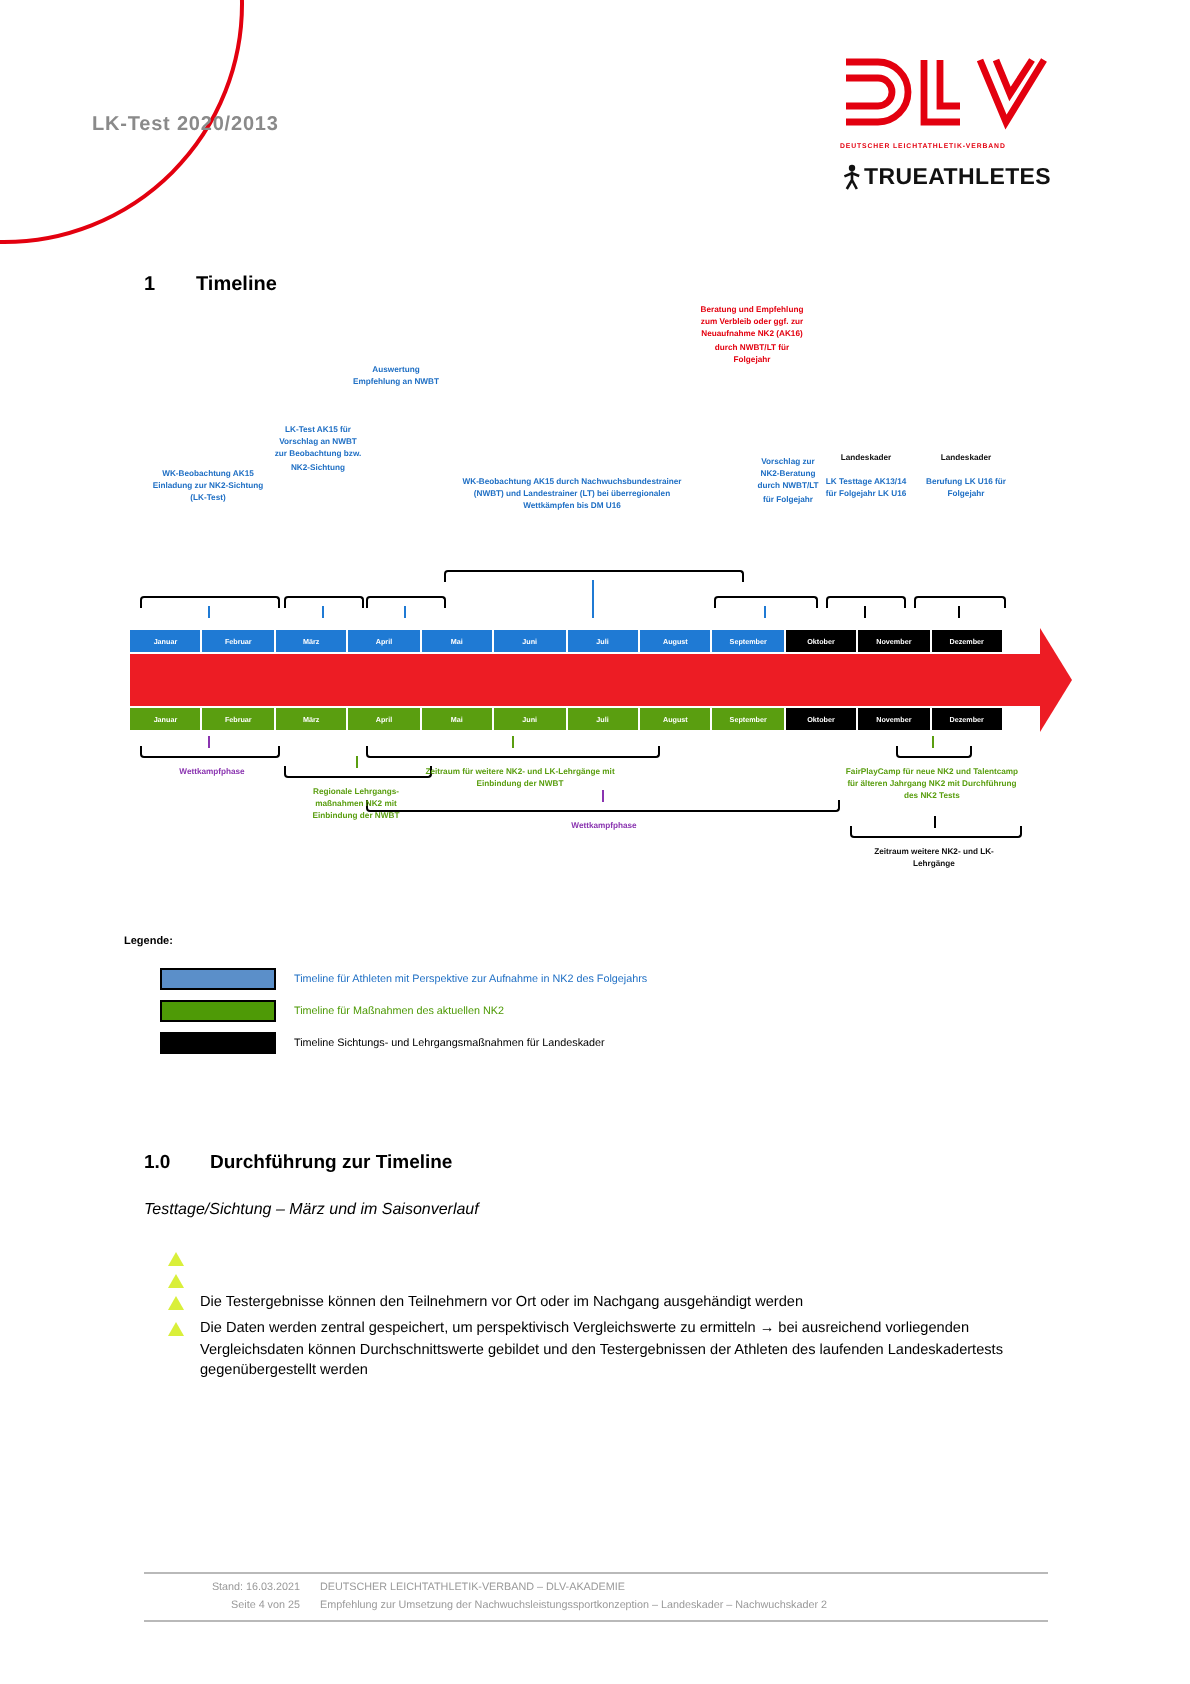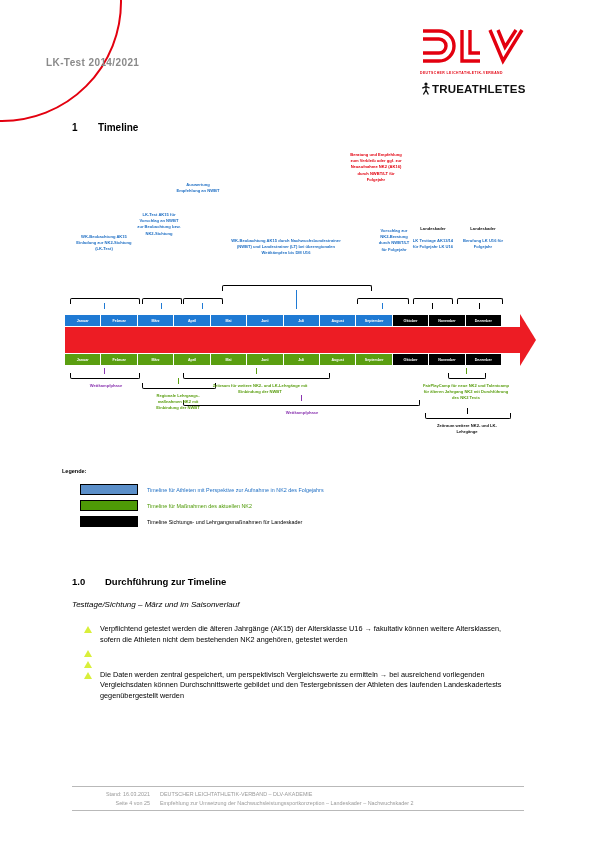--- a/index.html
+++ b/index.html
@@ -14,21 +14,21 @@
 
   .logo{position:absolute;left:420px;top:28px;width:110px;}
   .logo-mark{width:105px;height:42px;display:block;}
   .logo-sub{font-size:3.4px;font-weight:bold;color:#e3000f;letter-spacing:.45px;
             margin-top:1px;white-space:nowrap;}
   .logo-true{display:flex;align-items:center;margin-top:7px;}
   .logo-true svg{margin-right:1px;}
   .logo-true span{font-size:11.5px;font-weight:bold;letter-spacing:.2px;color:#111;}
 
   
-  .h1{position:absolute;left:72px;top:122px;font-size:10px;font-weight:bold;}
+  .h1{position:absolute;left:72px;top:137px;font-size:10px;font-weight:bold;}
   .h1 .num{display:inline-block;width:26px;}
   .h2{position:absolute;left:72px;top:576px;font-size:9.5px;font-weight:bold;}
   .h2 .num{display:inline-block;width:33px;}
   .subhead{position:absolute;left:72px;top:600px;font-size:8px;font-style:italic;}
 
   
   #timeline{position:absolute;left:0;top:150px;width:595px;height:330px;}
   .lbl{position:absolute;font-size:4.1px;font-weight:bold;line-height:1.52;
        text-align:center;}
   .lbl.blue{color:#1f6fc4;}
@@ -86,21 +86,21 @@
           border-top:.6px solid #b9b9b9;border-bottom:.6px solid #b9b9b9;
           padding:3px 0 3px 0;color:#9a9a9a;}
   .ft-row{display:flex;font-size:5.4px;line-height:1.6;}
   .ft-l{width:78px;text-align:right;padding-right:10px;flex:0 0 auto;}
   .ft-r{flex:1;}
 </style>
 </head>
 <body>
 
 <div class="hdr-arc"></div>
-<div class="hdr-title">LK-Test 2014/2021</div>
+<div class="hdr-title">LK-Test 2020/2013</div>
 
 <div class="logo">
   <svg class="logo-mark" viewBox="0 0 105 42">
     <g fill="none" stroke="#e3000f" stroke-width="3.4">
       <path d="M3 3 h16 a15 15 0 0 1 0 30 h-16"></path>
       <path d="M3 11 h16 a7 7 0 0 1 0 14 h-16"></path>
       <path d="M42 2 v31 h18"></path>
       <path d="M50 2 v23 h10"></path>
       <path d="M70 2 l13 31 l19 -31"></path>
       <path d="M78 2 l7 17 l11 -17"></path>
@@ -244,27 +244,27 @@
 </div>
 
 <div class="h2">
   <span class="num">1.0</span><span>Durchführung zur Timeline</span>
 </div>
 <div class="subhead">Testtage/Sichtung – März und im Saisonverlauf</div>
 
 <div id="bullets">
     <div class="bul">
       <div class="tri"></div>
-      <div class="txt">Verpflichtend getestet werden die älteren Jahrgänge (AK15) der Altersklasse U16 → fakultativ können weitere Altersklassen, sofern die Athleten nicht dem bestehenden NK2 angehören, getestet werden</div>
-    </div>
-    <div class="bul">
-      <div class="tri"></div>
-    </div>
-    <div class="bul">
-      <div class="tri"></div>
+    </div>
+    <div class="bul">
+      <div class="tri"></div>
+    </div>
+    <div class="bul">
+      <div class="tri"></div>
+      <div class="txt">Die Testergebnisse können den Teilnehmern vor Ort oder im Nachgang ausgehändigt werden</div>
     </div>
     <div class="bul">
       <div class="tri"></div>
       <div class="txt">Die Daten werden zentral gespeichert, um perspektivisch Vergleichswerte zu ermitteln → bei ausreichend vorliegenden Vergleichsdaten können Durchschnittswerte gebildet und den Testergebnissen der Athleten des laufenden Landeskadertests gegenübergestellt werden</div>
     </div>
   </div>
 
 <div id="footer">
   <div class="ft-row">
     <div class="ft-l">Stand: 16.03.2021</div>

